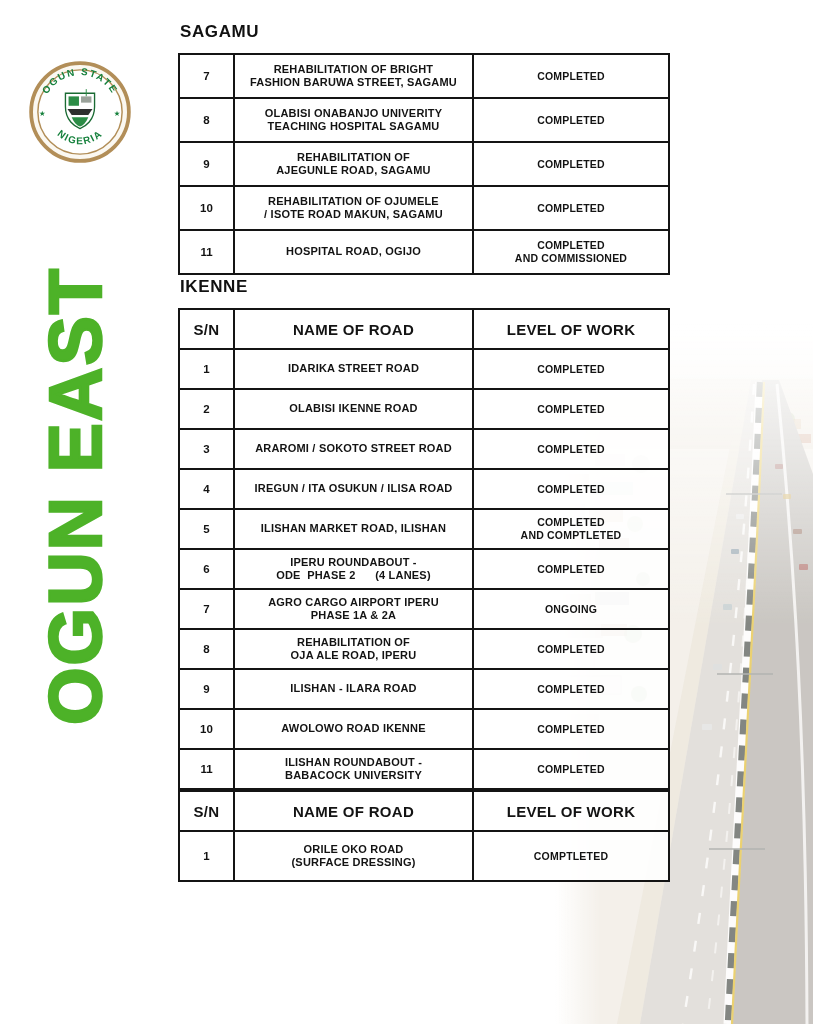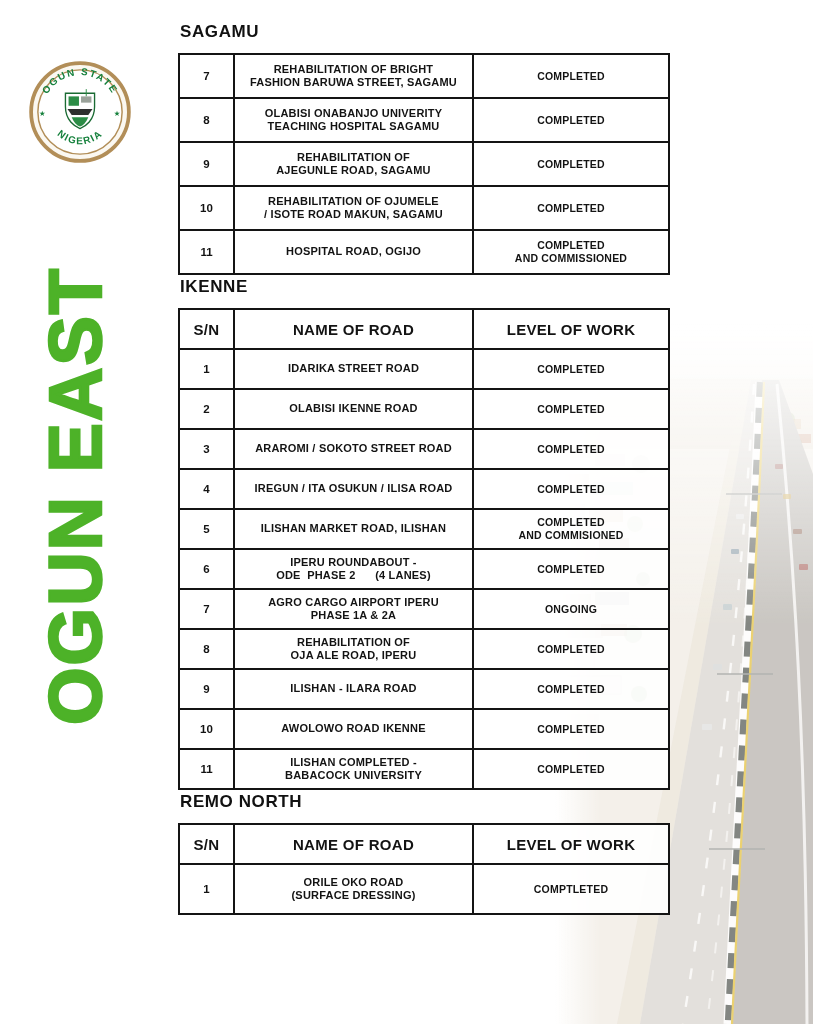--- a/index.html
+++ b/index.html
@@ -296,21 +296,21 @@
                 <div>COMPLETED</div>
               </td>
             </tr>
             <tr>
               <td class="sn">5</td>
               <td class="road">
                 <div class="line">ILISHAN MARKET ROAD, ILISHAN</div>
               </td>
               <td class="status">
                 <div>COMPLETED</div>
-                <div>AND COMMISIONED</div>
+                <div>AND COMPTLETED</div>
               </td>
             </tr>
             <tr>
               <td class="sn">6</td>
               <td class="road">
                 <div class="line">IPERU ROUNDABOUT -</div>
                 <div class="line">ODE  PHASE 2      (4 LANES)</div>
               </td>
               <td class="status">
                 <div>COMPLETED</div>
@@ -350,32 +350,31 @@
               <td class="road">
                 <div class="line">AWOLOWO ROAD IKENNE</div>
               </td>
               <td class="status">
                 <div>COMPLETED</div>
               </td>
             </tr>
             <tr>
               <td class="sn">11</td>
               <td class="road">
-                <div class="line">ILISHAN COMPLETED -</div>
+                <div class="line">ILISHAN ROUNDABOUT -</div>
                 <div class="line">BABACOCK UNIVERSITY</div>
               </td>
               <td class="status">
                 <div>COMPLETED</div>
               </td>
             </tr>
           </tbody>
         </table>
       </section>
       <section class="section">
-        <h2 class="section-title">REMO NORTH</h2>
         <table class="sec-2">
           <colgroup>
             <col class="c-sn">
             <col class="c-road">
             <col class="c-status">
           </colgroup>
           <thead>
             <tr>
               <th>S/N</th>
               <th>NAME OF ROAD</th>

